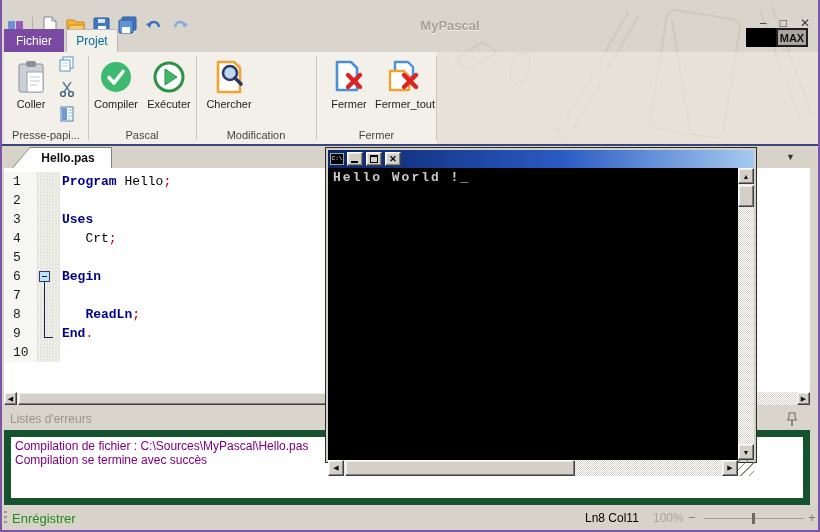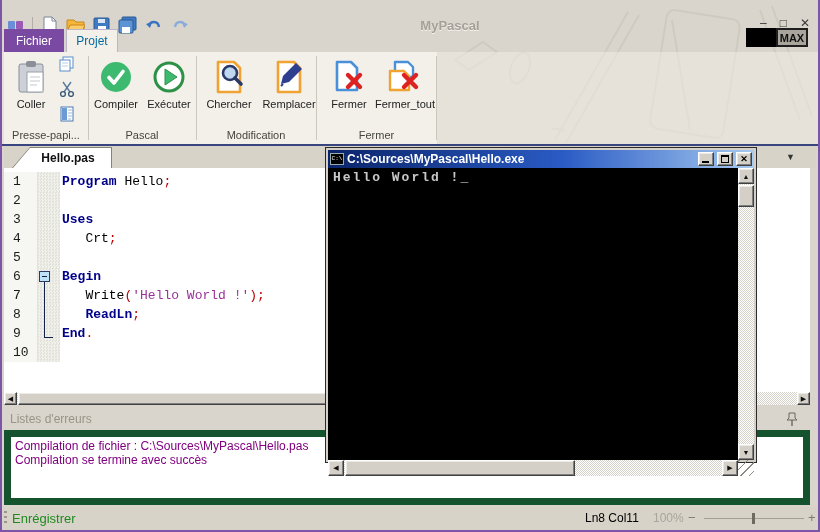--- a/index.html
+++ b/index.html
@@ -255,30 +255,20 @@
     <div class="bigbtn" style="left:196px;width:58px;">
       <div class="bicon">
         <svg width="36" height="36">
           <path d="M7 3h16l6 6v24H7z" fill="#fff" stroke="#F0A232" stroke-width="2.6" stroke-linejoin="round"></path>
           <circle cx="19" cy="14" r="7" fill="#BFD8F2" stroke="#2B3A67" stroke-width="2.6"></circle>
           <line x1="24" y1="19" x2="30" y2="25" stroke="#2B3A67" stroke-width="3.6" stroke-linecap="round"></line>
         </svg>
       </div>
       <div class="blabel">Chercher</div>
     </div>
-    <div class="bigbtn" style="left:254px;width:62px;">
-      <div class="bicon">
-        <svg width="36" height="36">
-          <path d="M7 3h16l6 6v24H7z" fill="#fff" stroke="#F0A232" stroke-width="2.6" stroke-linejoin="round"></path>
-          <path d="M25 4l6 6-13 13-8 2 2-8z" fill="#2E3F8F"></path>
-          <path d="M12 25l-2 2" stroke="#2E3F8F" stroke-width="2"></path>
-        </svg>
-      </div>
-      <div class="blabel">Remplacer</div>
-    </div>
     <div class="glabel" style="left:192px;width:120px;">Modification</div>
 
     <div class="bigbtn" style="left:320px;width:50px;">
       <div class="bicon">
         <svg width="36" height="36">
           <path d="M6 3h14l6 6v22H6z" fill="#fff" stroke="#4A90D9" stroke-width="2.6" stroke-linejoin="round"></path>
           <path d="M17 16 L29 28 M29 16 L17 28" stroke="#DD2222" stroke-width="4.4" stroke-linecap="round"></path>
         </svg>
       </div>
       <div class="blabel">Fermer</div>
@@ -332,21 +322,20 @@
           <span class="code"></span>
         </div>
         <div class="erow">
           <span class="ln">6</span>
           <span class="fold"></span>
           <span class="code"><span class="seg-k">Begin</span></span>
         </div>
         <div class="erow">
           <span class="ln">7</span>
           <span class="fold"></span>
-          <span class="code"><span class="seg-p">   Write</span><span class="seg-r">(</span><span class="seg-s">'Hello World !'</span><span class="seg-r">)</span><span class="seg-r">;</span></span>
         </div>
         <div class="erow">
           <span class="ln">8</span>
           <span class="fold"></span>
           <span class="code"><span class="seg-p">   </span><span class="seg-k">ReadLn</span><span class="seg-r">;</span></span>
         </div>
         <div class="erow">
           <span class="ln">9</span>
           <span class="fold"></span>
           <span class="code"><span class="seg-k">End</span><span class="seg-r">.</span></span>
@@ -391,21 +380,20 @@
     <div id="sb-zoomval">100%</div>
     <div id="sb-minus">−</div>
     <div id="sb-track"></div>
     <div id="sb-thumb"></div>
     <div id="sb-plus">+</div>
   </div>
 
   <div id="console" class="abs">
     <div id="con-title">
       <div id="con-icon">C:\</div>
-      <div class="t">C:\Sources\MyPascal\Hello.exe</div>
       <div class="cbtn bevel">
           <div class="g-min"></div>
         </div>
       <div class="cbtn bevel">
           <div class="g-max"></div>
         </div>
       <div class="cbtn bevel">
           <div class="g-x">✕</div>
         </div>
     </div>

